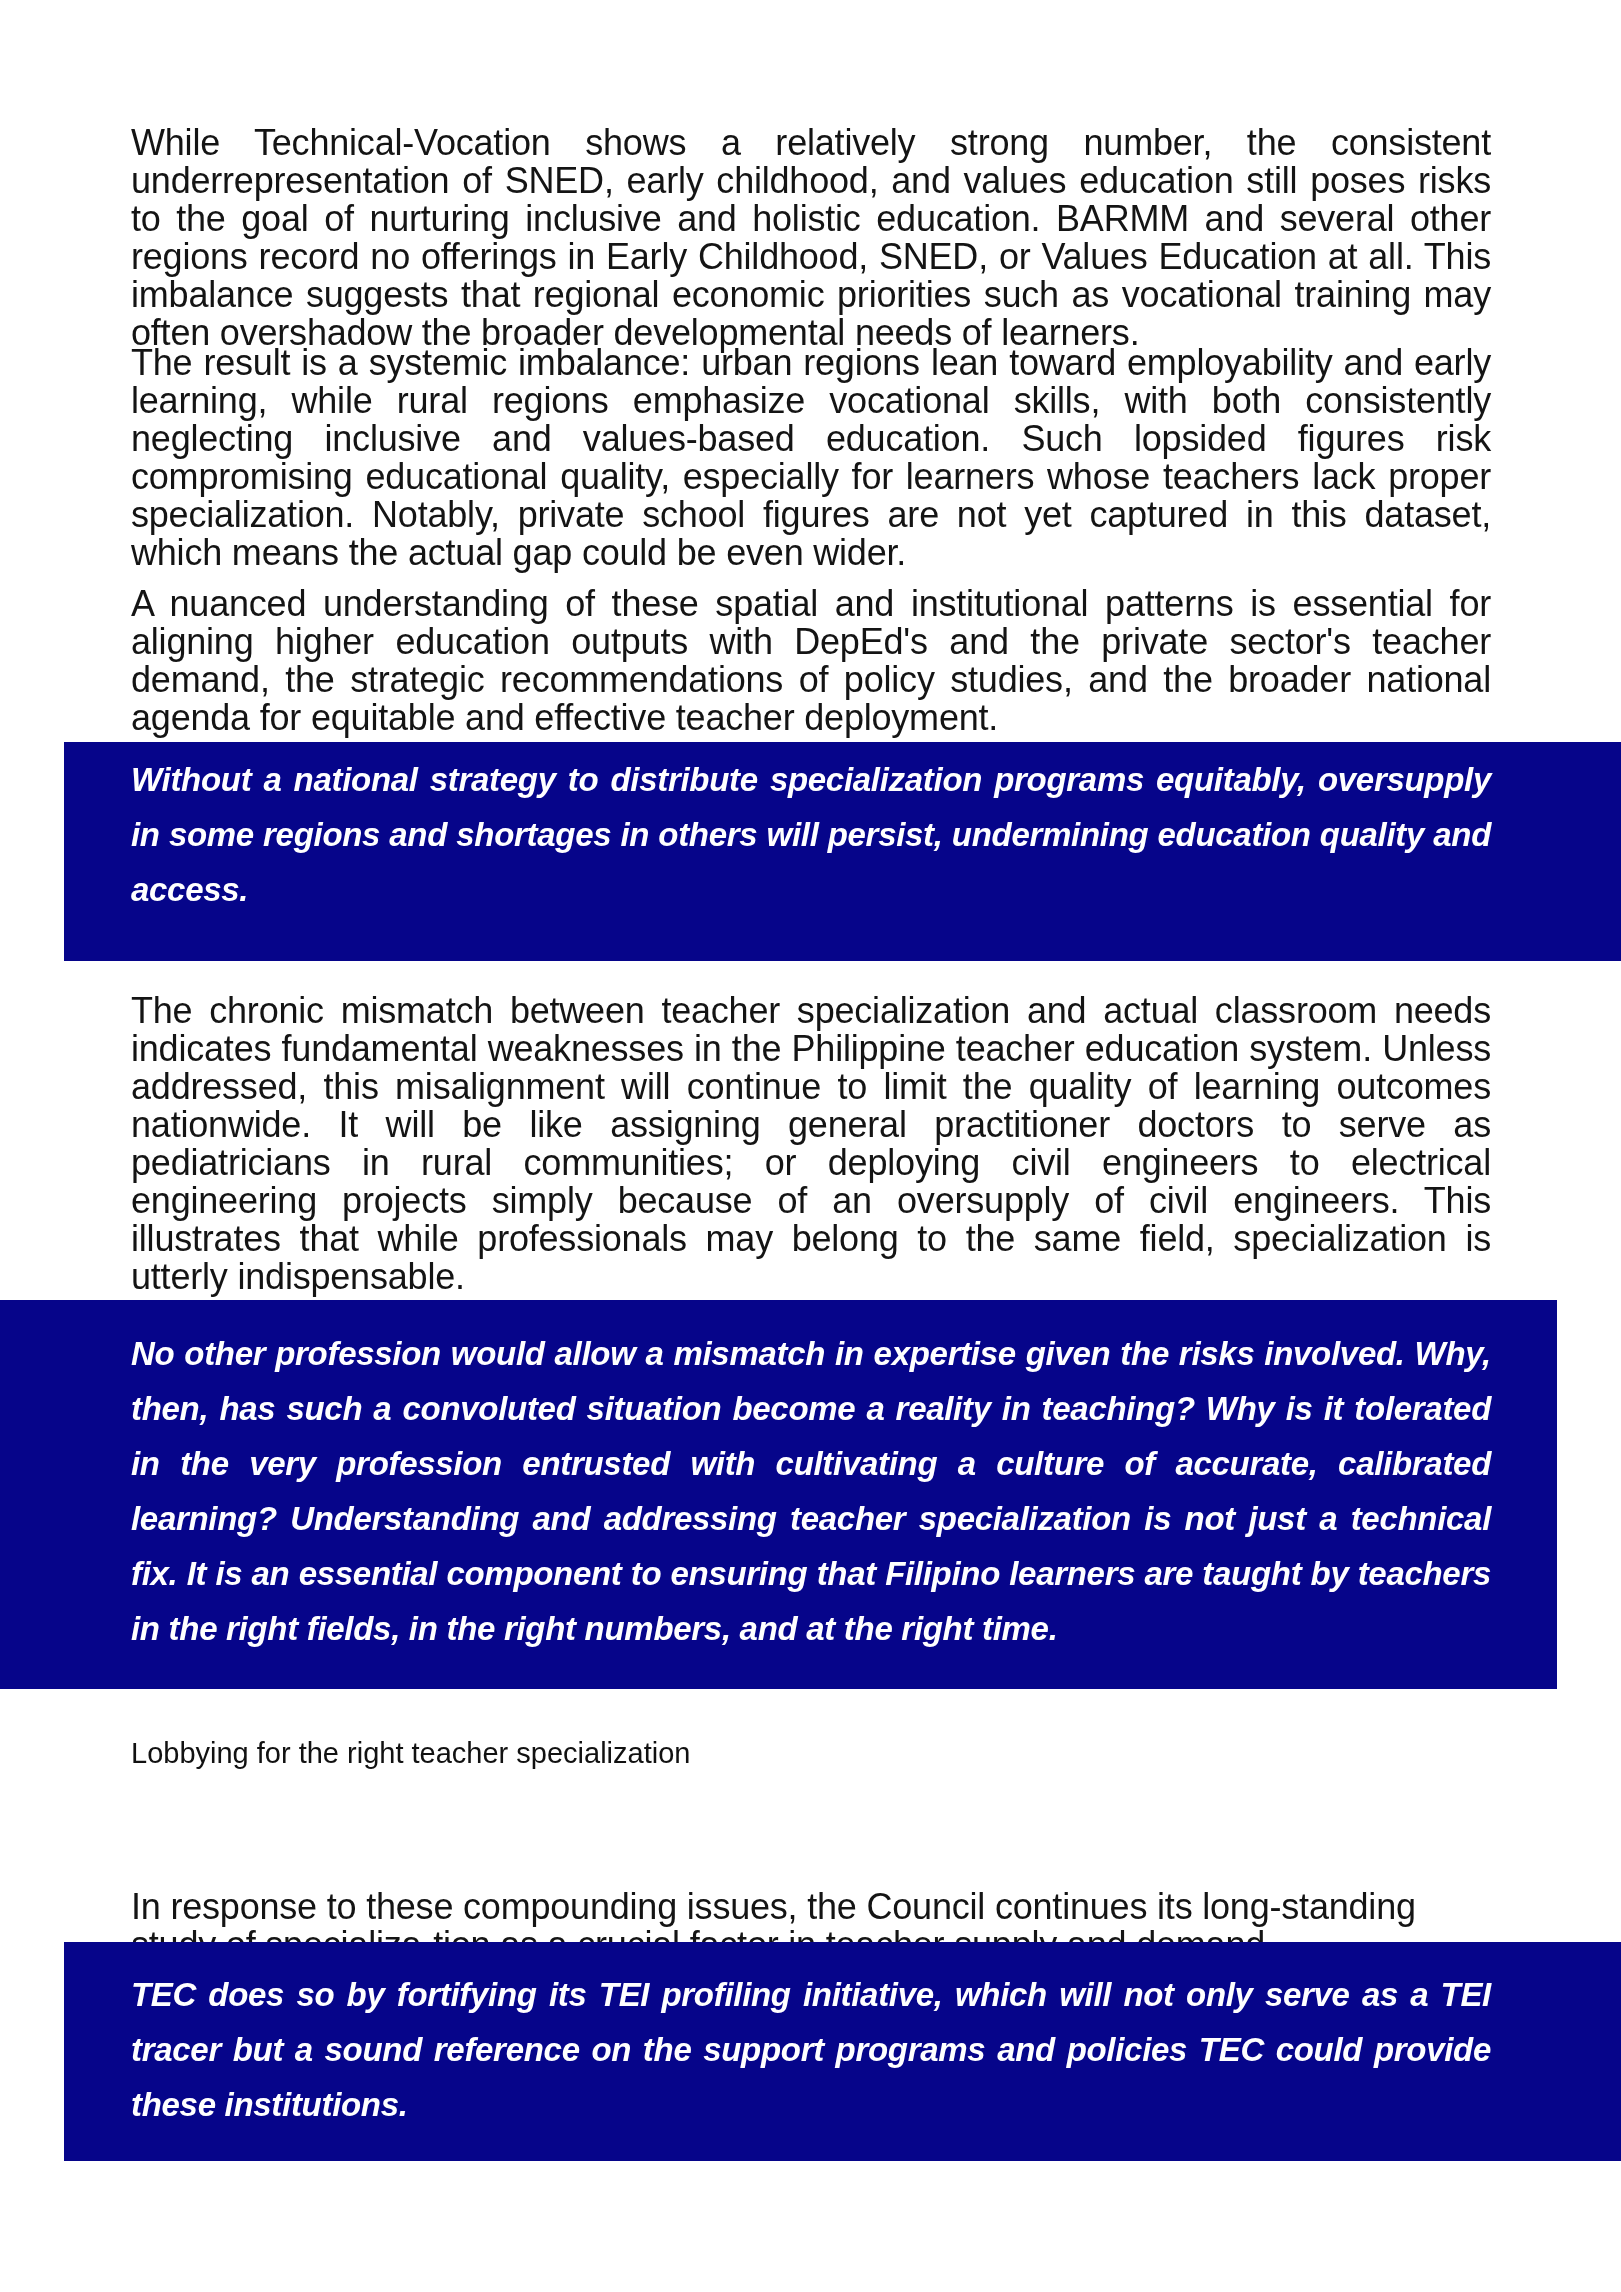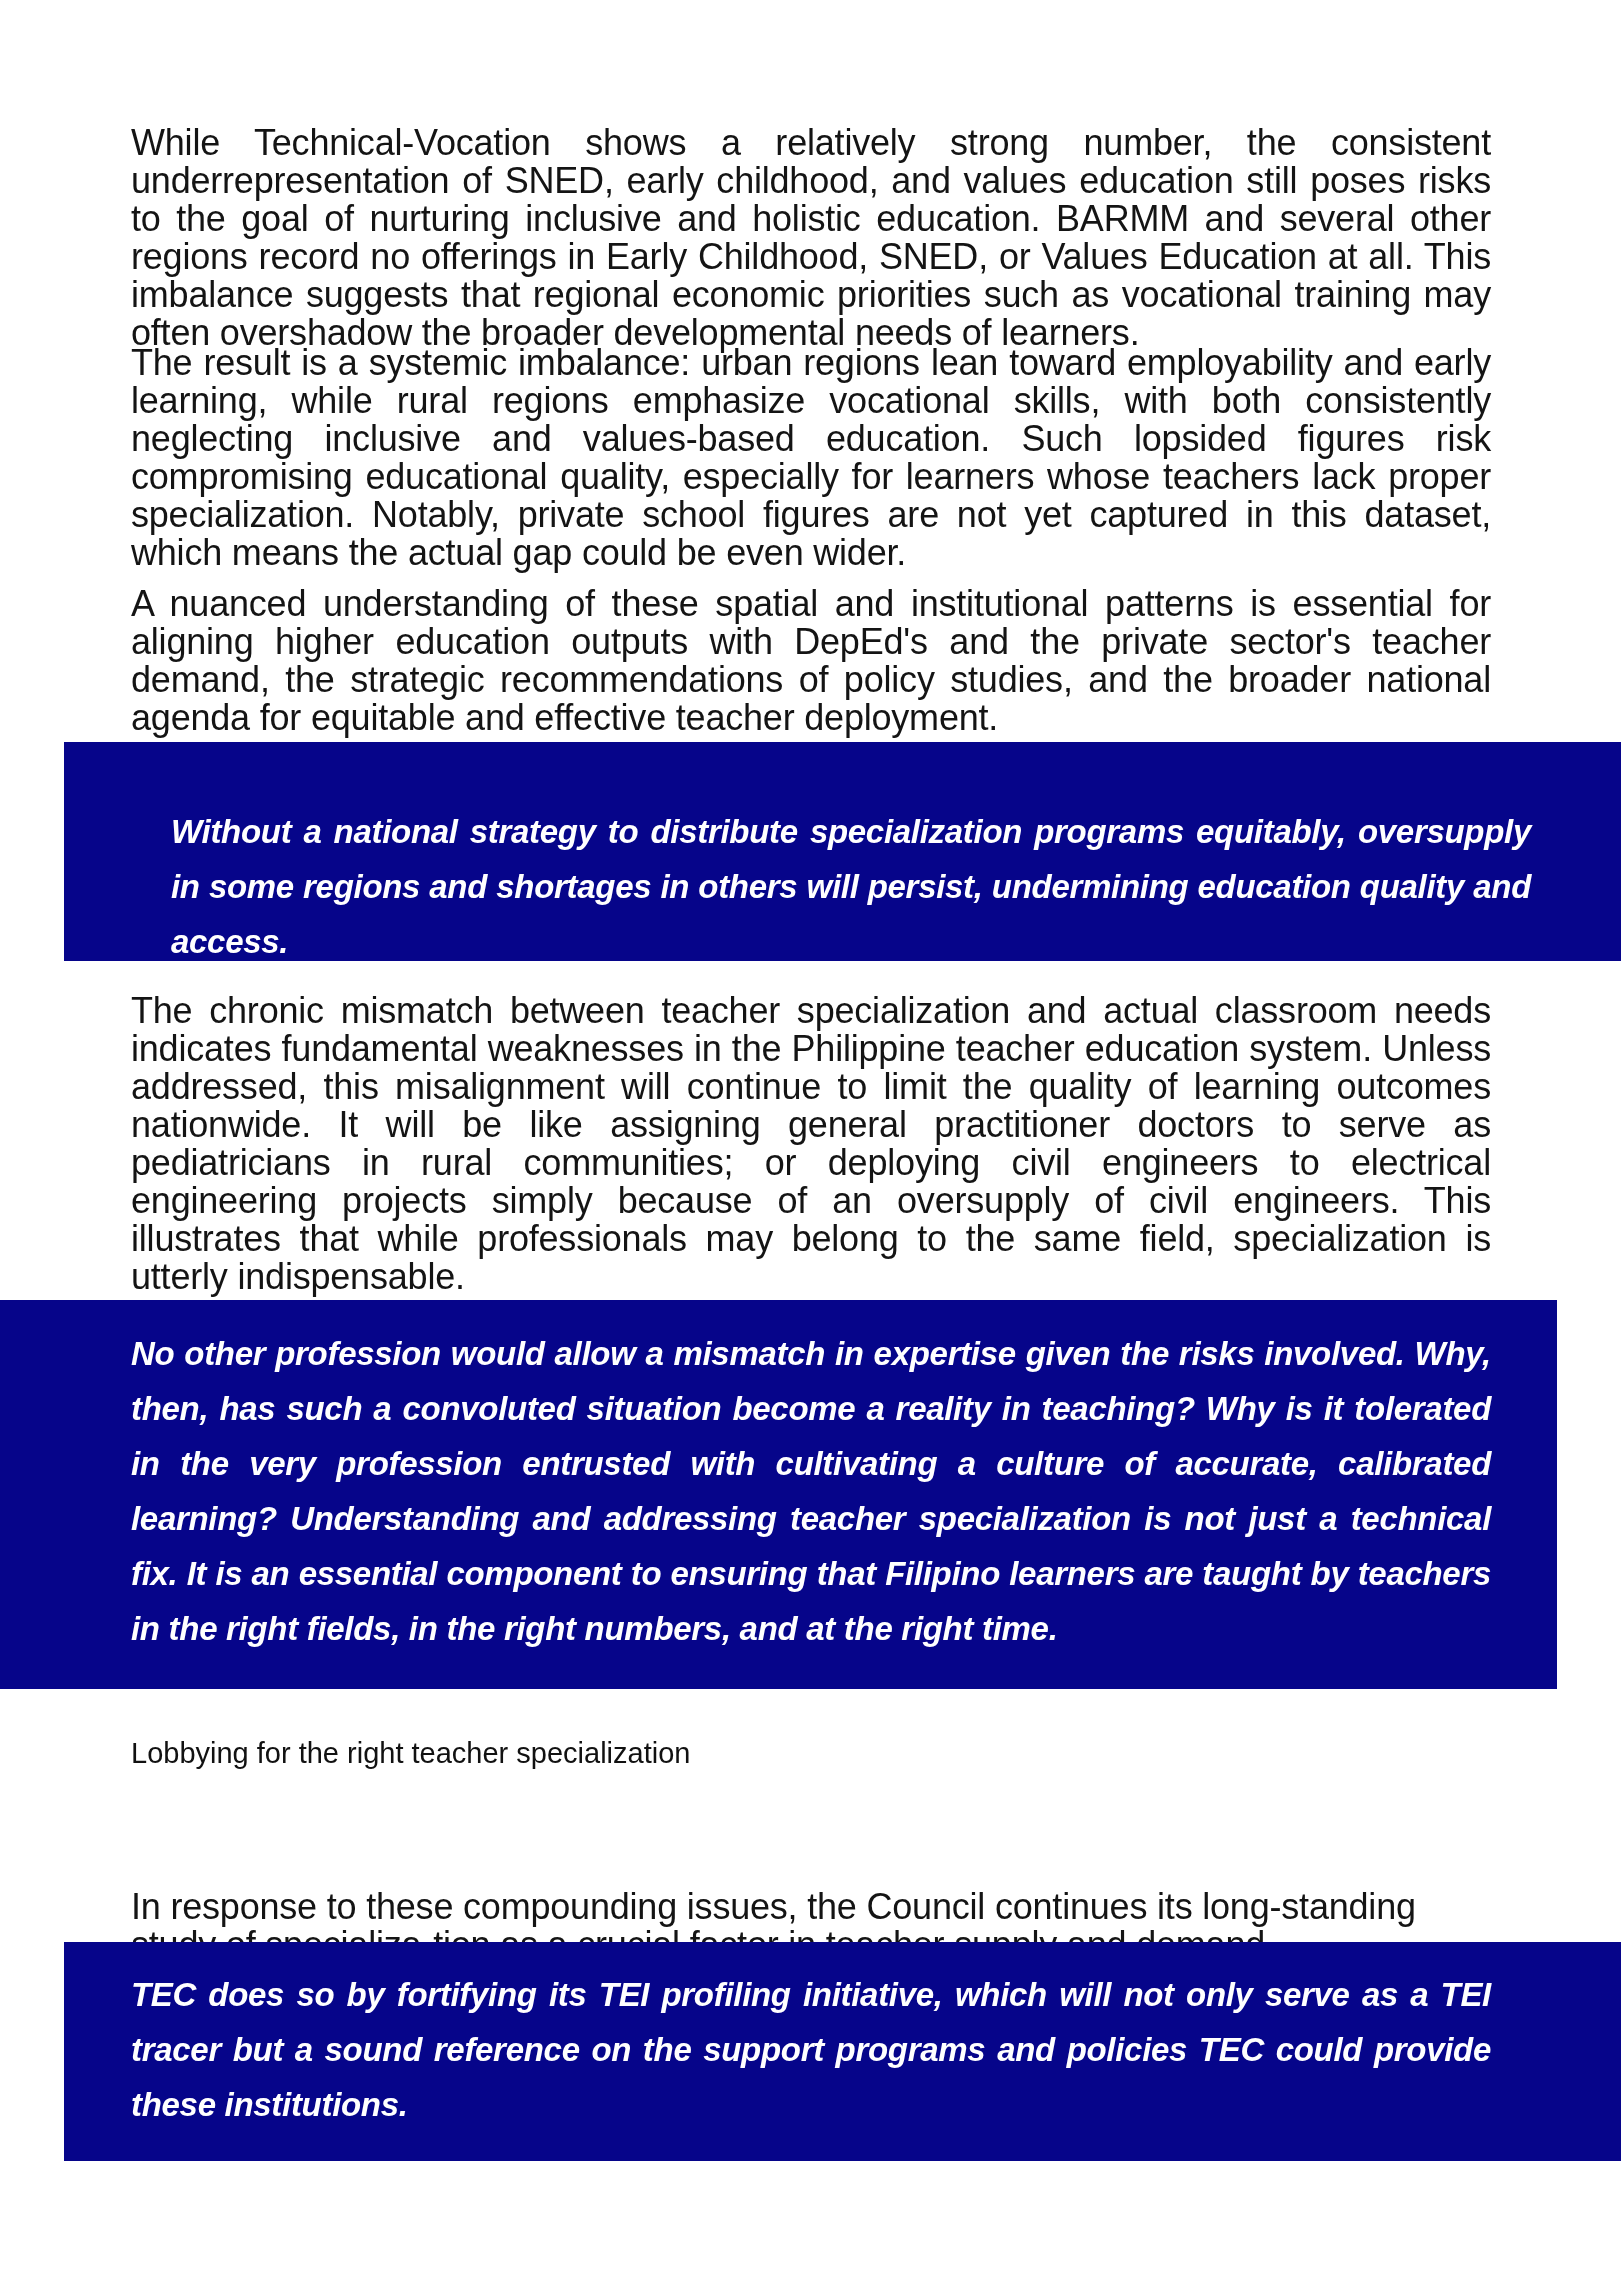--- a/index.html
+++ b/index.html
@@ -51,21 +51,21 @@
       font-size: 29px;
       font-weight: normal;
       line-height: 36px;
       color: #111111;
     }
 
     #p1 { top: 124px; }
     #p2 { top: 344px; }
     #p3 { top: 585px; }
     #box1 { left: 64px; top: 742px; width: 1557px; height: 219px; }
-    #box1-text { top: 804px; margin-left: 40px; }
+    #box1-text { top: 752px; }
     #p4 { top: 992px; }
     #box2 { left: 0; top: 1300px; width: 1557px; height: 389px; }
     #box2-text { top: 1326px; }
     #p5 { top: 1888px; text-align: left; }
     #box3 { left: 64px; top: 1942px; width: 1557px; height: 219px; }
     #box3-text { top: 1967px; }
   </style>
 </head>
 <body>
 

